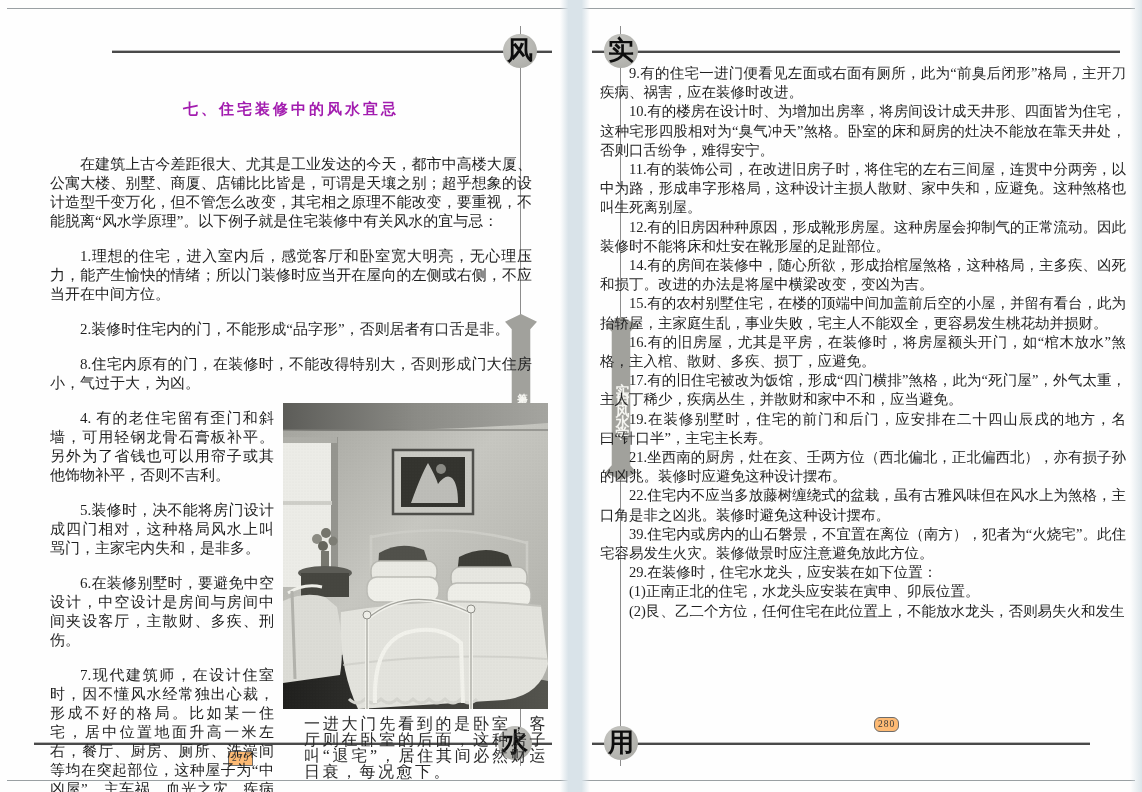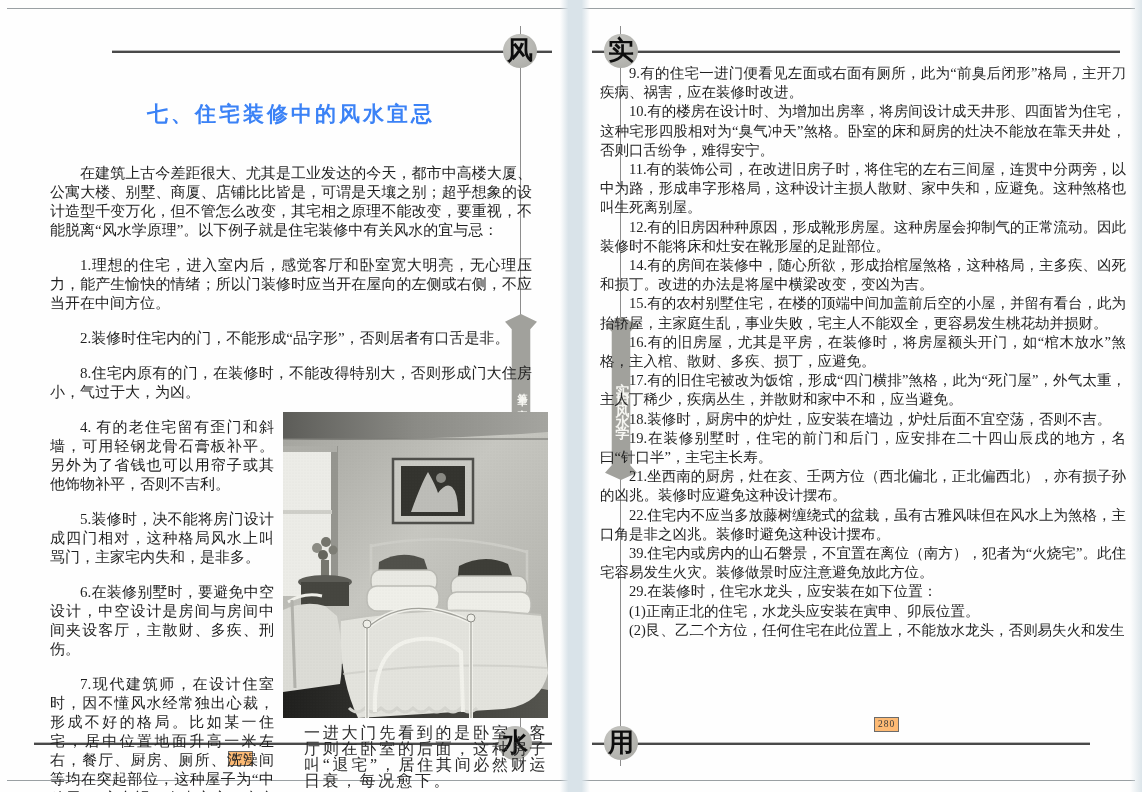--- a/index.html
+++ b/index.html
@@ -31,24 +31,24 @@
   .banner{position:absolute;background:#a1a19c;color:#f6f6f2;writing-mode:vertical-rl;
       text-orientation:upright;text-align:center;font-weight:600;
       clip-path:polygon(50% 0%,100% 4.5%,79% 9%,79% 91%,100% 95.5%,50% 100%,0% 95.5%,21% 91%,21% 9%,0% 4.5%);}
   .banner-chapter{left:505px;top:314px;width:32px;height:170px;font-size:10px;
       letter-spacing:1.5px;line-height:30px;}
   .banner-series{left:605px;top:317px;width:32px;height:163px;font-size:14px;
       letter-spacing:11px;line-height:30px;}
   .pagenum{position:absolute;border:1px solid #6b6b6b;background:#fdba74;color:#3a3a3a;
       font-size:9.5px;line-height:13px;padding:0 3px;letter-spacing:1px;}
   .pn-left{left:228px;top:751px;}
-  .pn-right{left:874px;top:717px;}
+  .pn-right{left:874px;top:717px;border-radius:6px;}
   .content-left{position:absolute;left:34px;top:100px;width:514px;}
-  .content-left .title{margin:0 0 36px;text-align:center;font-size:21px;font-weight:700;
-      letter-spacing:3px;color:#3b82f6;}
+  .content-left .title{margin:0 0 36px;text-align:center;font-size:15px;font-weight:700;
+      letter-spacing:3px;color:#a21caf;}
   .content-left p.para{margin:16px;font-size:15px;line-height:19px;text-align:justify;text-indent:2em;}
   figure.photo{float:right;width:265px;margin:-6px 0 4px 9px;padding:0;}
   figure.photo svg{display:block;}
   .caption{font-size:16px;line-height:16px;letter-spacing:2.5px;padding-left:21px;margin-top:7px;
       text-align:justify;color:#2a2a2a;}
   .content-right{position:absolute;left:600px;top:64px;width:526px;font-family:Liberation Serif, serif;}
   .content-right p.para{margin:0;font-size:14.5px;line-height:19.2px;text-align:justify;text-indent:2em;}
 </style>
 </head>
 <body>
@@ -177,21 +177,20 @@
 
     <div class="content-right">
       <p class="para">9.有的住宅一进门便看见左面或右面有厕所，此为“前臭后闭形”格局，主开刀疾病、祸害，应在装修时改进。</p>
       <p class="para">10.有的楼房在设计时、为增加出房率，将房间设计成天井形、四面皆为住宅，这种宅形四股相对为“臭气冲天”煞格。卧室的床和厨房的灶决不能放在靠天井处，否则口舌纷争，难得安宁。</p>
       <p class="para">11.有的装饰公司，在改进旧房子时，将住宅的左右三间屋，连贯中分两旁，以中为路，形成串字形格局，这种设计主损人散财、家中失和，应避免。这种煞格也叫生死离别屋。</p>
       <p class="para">12.有的旧房因种种原因，形成靴形房屋。这种房屋会抑制气的正常流动。因此装修时不能将床和灶安在靴形屋的足趾部位。</p>
       <p class="para">14.有的房间在装修中，随心所欲，形成抬棺屋煞格，这种格局，主多疾、凶死和损丁。改进的办法是将屋中横梁改变，变凶为吉。</p>
       <p class="para">15.有的农村别墅住宅，在楼的顶端中间加盖前后空的小屋，并留有看台，此为抬轿屋，主家庭生乱，事业失败，宅主人不能双全，更容易发生桃花劫并损财。</p>
       <p class="para">16.有的旧房屋，尤其是平房，在装修时，将房屋额头开门，如“棺木放水”煞格，主入棺、散财、多疾、损丁，应避免。</p>
       <p class="para">17.有的旧住宅被改为饭馆，形成“四门横排”煞格，此为“死门屋”，外气太重，主人丁稀少，疾病丛生，并散财和家中不和，应当避免。</p>
-      <p class="para">18.装修时，厨房中的炉灶，应安装在墙边，炉灶后面不宜空荡，否则不吉。</p>
       <p class="para">19.在装修别墅时，住宅的前门和后门，应安排在二十四山辰戌的地方，名曰“针口半”，主宅主长寿。</p>
       <p class="para">21.坐西南的厨房，灶在亥、壬两方位（西北偏北，正北偏西北），亦有损子孙的凶兆。装修时应避免这种设计摆布。</p>
       <p class="para">22.住宅内不应当多放藤树缠绕式的盆栽，虽有古雅风味但在风水上为煞格，主口角是非之凶兆。装修时避免这种设计摆布。</p>
       <p class="para">39.住宅内或房内的山石磐景，不宜置在离位（南方），犯者为“火烧宅”。此住宅容易发生火灾。装修做景时应注意避免放此方位。</p>
       <p class="para">29.在装修时，住宅水龙头，应安装在如下位置：</p>
       <p class="para">(1)正南正北的住宅，水龙头应安装在寅申、卯辰位置。</p>
       <p class="para">(2)艮、乙二个方位，任何住宅在此位置上，不能放水龙头，否则易失火和发生</p>
     </div>
   </section>
 </div>

